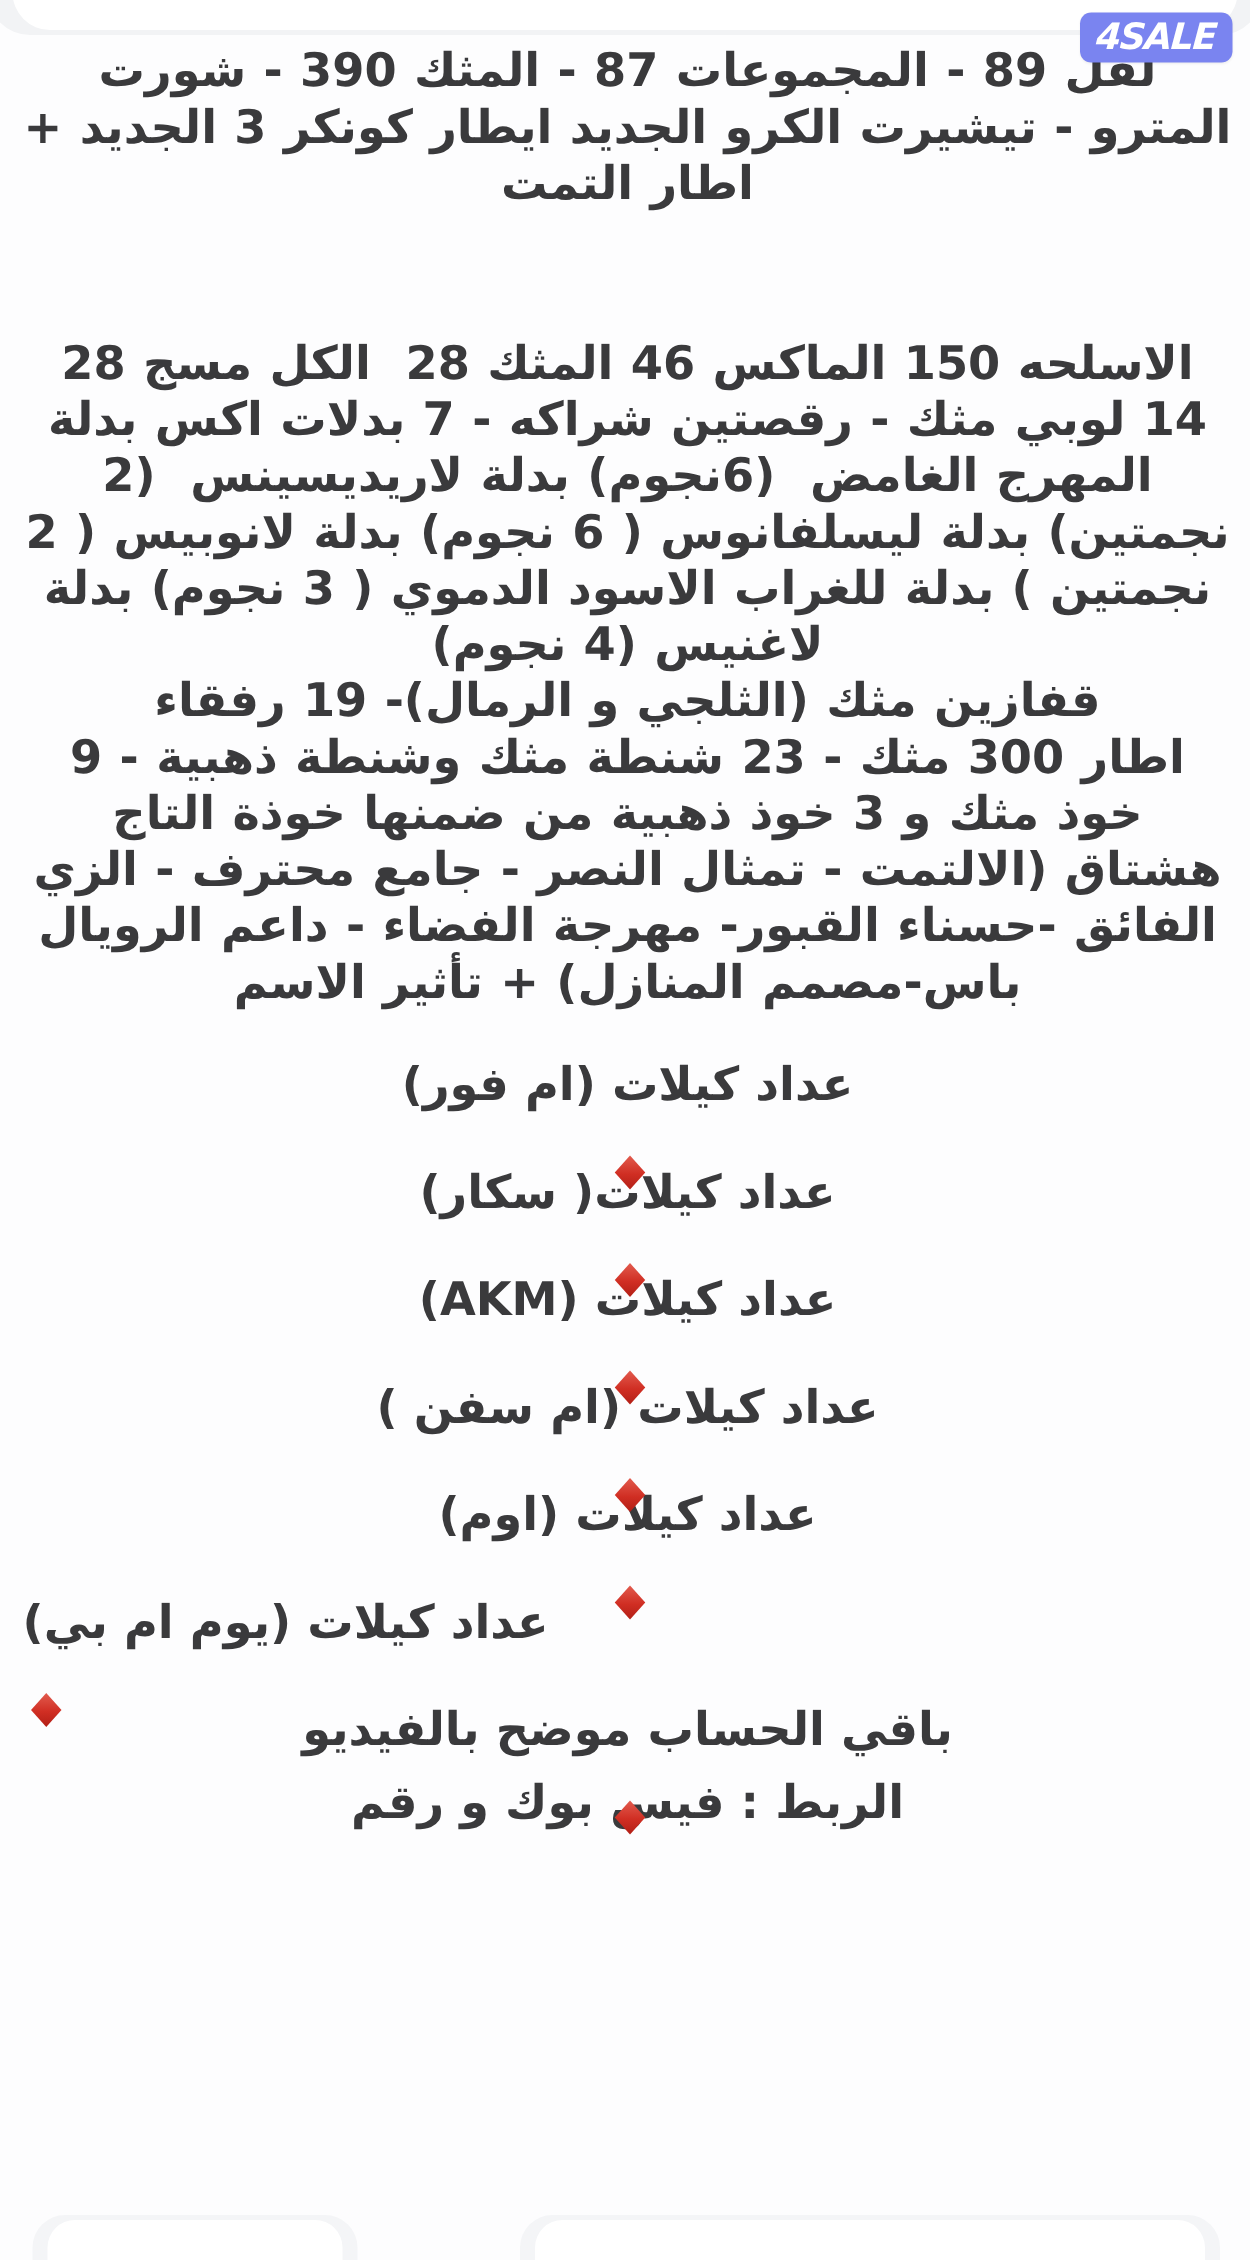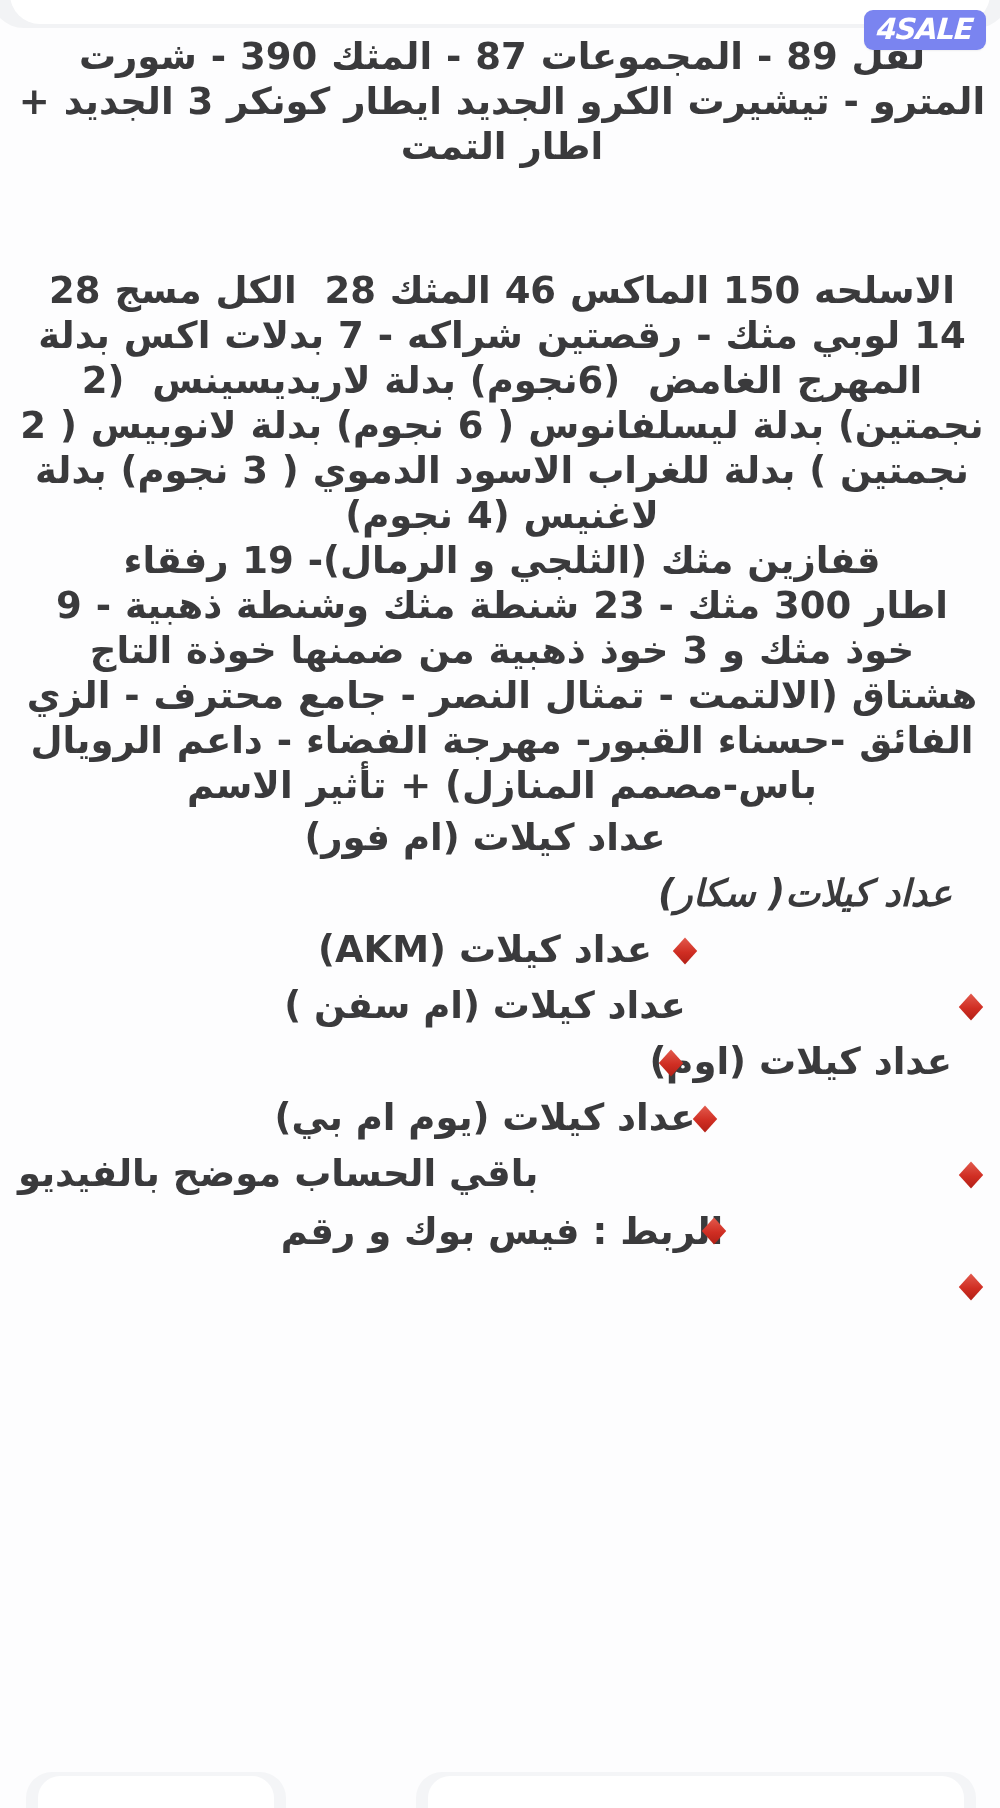--- a/index.html
+++ b/index.html
@@ -111,21 +111,21 @@
     white-space:pre-wrap;
   }
 
   .para.spacer-after { margin-bottom:54px; }
 
   
   .bullet-list { margin-top:2px; }
 
   .bullet-row {
     display:flex;
-    flex-direction:row;
+    flex-direction:column;
     align-items:center;
     justify-content:flex-start;
     direction:rtl;
     font-size:37px;
     line-height:56px;
     font-weight:600;
     color:#3a3a3c;
     white-space:pre;
   }
 
@@ -193,21 +193,21 @@
                   <stop offset="55%" stop-color="#d02e23"></stop>
                   <stop offset="100%" stop-color="#b21f16"></stop>
             </linearGradient>
               </defs>
             <polygon points="16,1.5 29,16 16,30.5 3,16" fill="url(#dg0)"></polygon>
           </svg>
         </span>
         <span class="bullet-text">عداد كيلات (ام فور)</span>
       </div>
 
-      <div class="bullet-row" style="justify-content:flex-start;font-style:italic;">
+      <div class="bullet-row" style="justify-content:flex-start;">
         <span class="diamond">
           <svg viewBox="0 0 32 32" xmlns="http://www.w3.org/2000/svg">
             <defs>
                 <linearGradient id="dg1" x1="0" y1="0" x2="0" y2="1">
               <stop offset="0%" stop-color="#e25b4e"></stop>
                   <stop offset="55%" stop-color="#d02e23"></stop>
                   <stop offset="100%" stop-color="#b21f16"></stop>
             </linearGradient>
               </defs>
             <polygon points="16,1.5 29,16 16,30.5 3,16" fill="url(#dg1)"></polygon>
@@ -257,37 +257,37 @@
                   <stop offset="55%" stop-color="#d02e23"></stop>
                   <stop offset="100%" stop-color="#b21f16"></stop>
             </linearGradient>
               </defs>
             <polygon points="16,1.5 29,16 16,30.5 3,16" fill="url(#dg4)"></polygon>
           </svg>
         </span>
         <span class="bullet-text">عداد كيلات (اوم)</span>
       </div>
 
-      <div class="bullet-row" style="justify-content:center;">
+      <div class="bullet-row" style="justify-content:center;align-items:flex-end;">
         <span class="diamond">
           <svg viewBox="0 0 32 32" xmlns="http://www.w3.org/2000/svg">
             <defs>
                 <linearGradient id="dg5" x1="0" y1="0" x2="0" y2="1">
               <stop offset="0%" stop-color="#e25b4e"></stop>
                   <stop offset="55%" stop-color="#d02e23"></stop>
                   <stop offset="100%" stop-color="#b21f16"></stop>
             </linearGradient>
               </defs>
             <polygon points="16,1.5 29,16 16,30.5 3,16" fill="url(#dg5)"></polygon>
           </svg>
         </span>
         <span class="bullet-text">عداد كيلات (يوم ام بي)</span>
       </div>
 
-      <div class="bullet-row" style="justify-content:space-between;gap:24px;">
+      <div class="bullet-row" style="justify-content:space-between;">
         <span class="diamond">
           <svg viewBox="0 0 32 32" xmlns="http://www.w3.org/2000/svg">
             <defs>
                 <linearGradient id="dg6" x1="0" y1="0" x2="0" y2="1">
               <stop offset="0%" stop-color="#e25b4e"></stop>
                   <stop offset="55%" stop-color="#d02e23"></stop>
                   <stop offset="100%" stop-color="#b21f16"></stop>
             </linearGradient>
               </defs>
             <polygon points="16,1.5 29,16 16,30.5 3,16" fill="url(#dg6)"></polygon>

